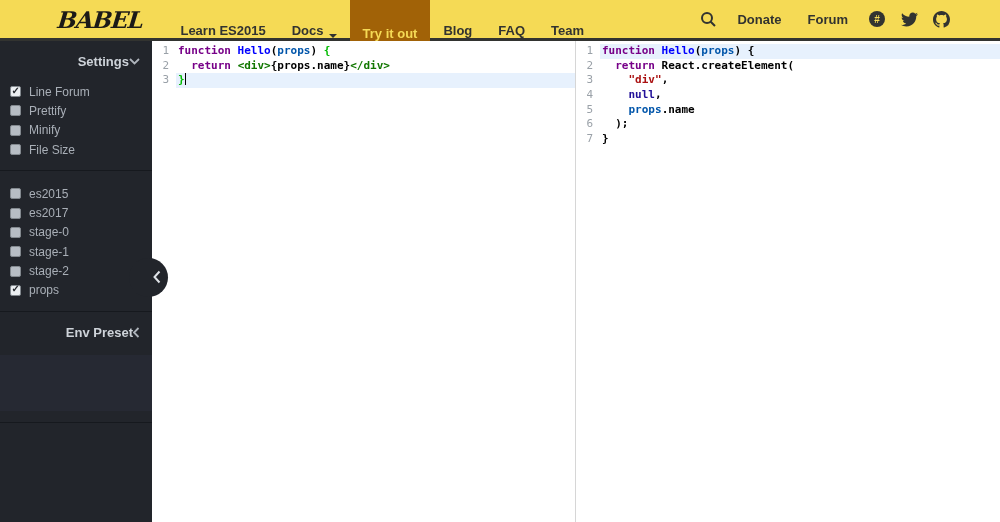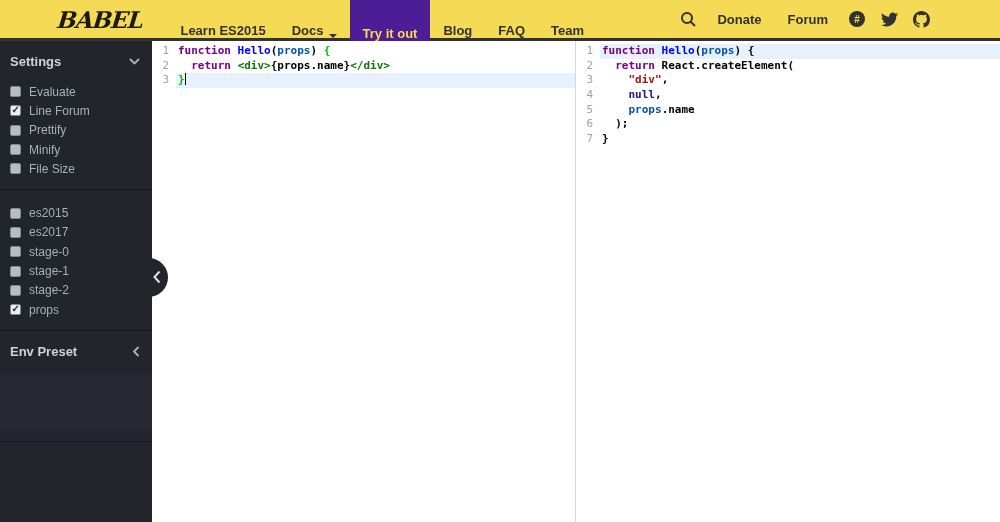--- a/index.html
+++ b/index.html
@@ -13,39 +13,39 @@
             align-items:stretch; z-index:30; }
   .navbar-inner { display:flex; align-items:stretch; width:100%; height:38px; }
   .logo { display:flex; align-items:center; padding:0 24px 0 58px;
           font-family:"DejaVu Serif", serif; font-weight:900; font-style:italic;
           font-size:23px; letter-spacing:-1px; color:#1c1a17;
           transform:skewX(-6deg); cursor:pointer; }
   .nav { display:flex; align-items:stretch; }
   .nav-item { display:flex; align-items:flex-end; gap:5px; padding:0 13px;
               font-size:13px; font-weight:bold; color:#323330; cursor:pointer;
               white-space:nowrap; }
-  .nav-item.active { background:#4c1d95; color:#f5da55; height:41px; }
+  .nav-item.active { background:#a16207; color:#f5da55; height:41px; }
   .caret { width:0; height:0; border-left:4px solid transparent;
            border-right:4px solid transparent; border-top:4px solid #323330;
            display:inline-block; }
   .nav-right { margin-left:auto; display:flex; align-items:center; gap:10px;
-               padding-right:68px;text-align:right; }
+               padding-right:48px;text-align:right; }
   .nav-action { font-size:13px; font-weight:bold; color:#323330; padding:0 8px;
                 cursor:pointer; }
   .icon-btn { display:flex; align-items:center; justify-content:center;
               width:22px; height:22px; cursor:pointer; }
   .slack-circle { width:16px; height:16px; border-radius:50%; background:#323330;
                   color:#f5da55; font-size:10px; font-weight:bold; display:flex;
                   align-items:center; justify-content:center; }
 
   
   .sidebar { position:absolute; top:41px; left:0; bottom:0; width:152px;
              background:#22252b; z-index:20; display:flex; flex-direction:column; }
   .sb-section { border-bottom:1px solid #16191e; padding:13px 0 11px; }
-  .sb-header { display:flex; align-items:center; justify-content:space-between;
+  .sb-header { display:flex; align-items:center; justify-content:flex-end;
                padding:0 12px 13px 10px; cursor:pointer; }
   .sb-title { font-size:13px; font-weight:bold; color:#ced3d9; }
   .sb-chev { color:#aeb4bb; display:flex; }
   .sb-item { display:flex; align-items:center; height:19.3px; padding:0 10px;
              cursor:pointer; }
   .cbx { width:11px; height:11px; border-radius:2px; background:#b7bdc4;
          border:1px solid #83898f; margin-right:8px; position:relative;
          flex:0 0 auto; }
   .cbx.checked { background:#eceff2; }
   .cbx.checked::after { content:"✓"; position:absolute; left:0.5px; top:-2.5px;
@@ -144,24 +144,20 @@
         <div class="sb-section">
           <div class="sb-header">
             <span class="sb-title">Settings</span>
             <span class="sb-chev">
               <svg width="11" height="7" viewBox="0 0 11 7">
                 <polyline points="1,1 5.5,5.5 10,1" fill="none" stroke="#aeb4bb" stroke-width="1.8"></polyline>
               </svg>
             </span>
           </div>
           <div class="sb-item">
-            <span class="cbx"></span>
-            <span class="sb-label">Evaluate</span>
-          </div>
-          <div class="sb-item">
             <span class="cbx checked"></span>
             <span class="sb-label">Line Forum</span>
           </div>
           <div class="sb-item">
             <span class="cbx"></span>
             <span class="sb-label">Prettify</span>
           </div>
           <div class="sb-item">
             <span class="cbx"></span>
             <span class="sb-label">Minify</span>

